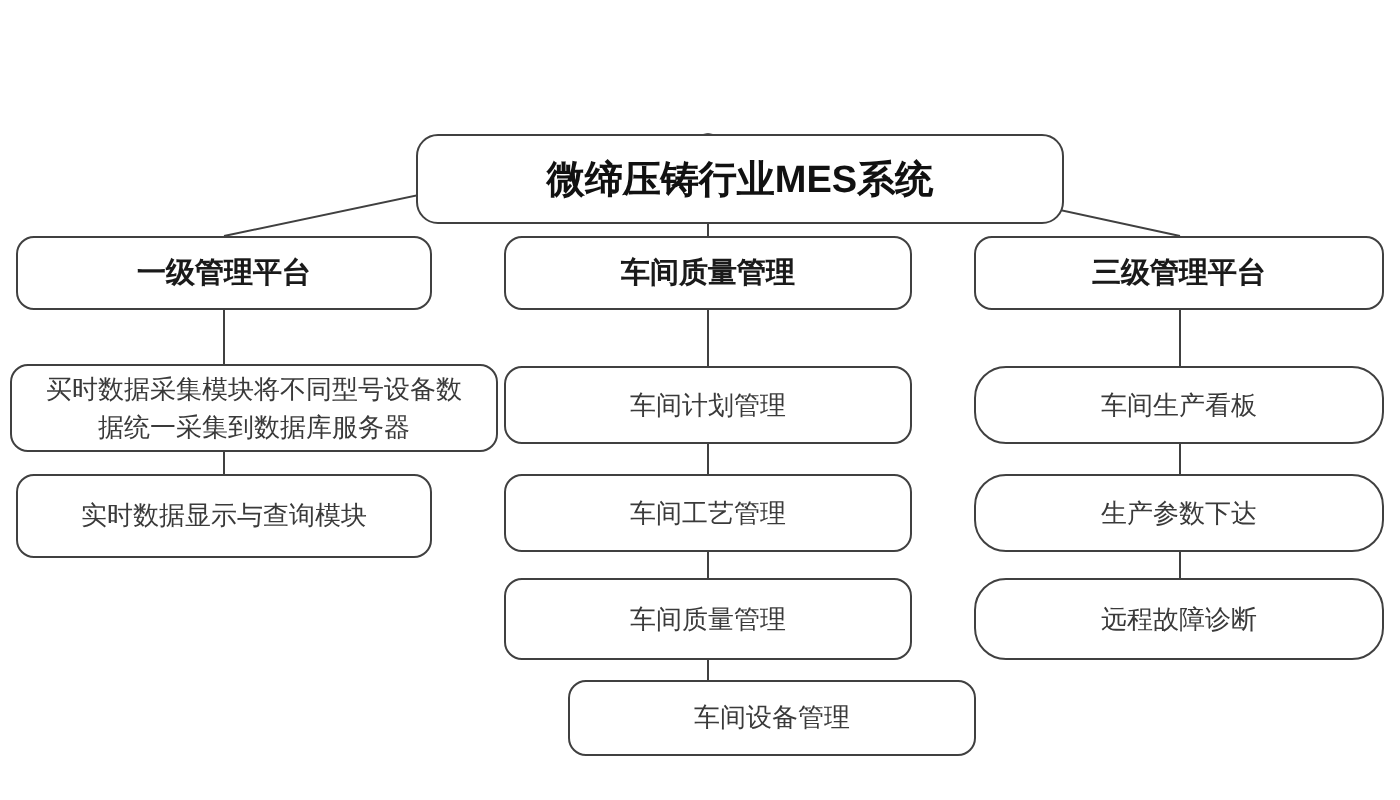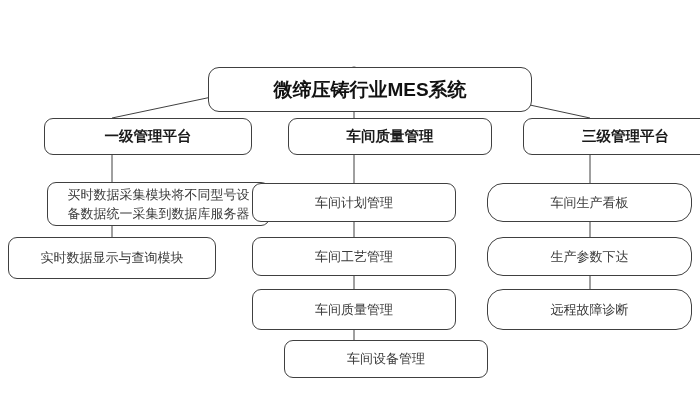--- a/index.html
+++ b/index.html
@@ -21,30 +21,30 @@
     text-align:center;
     color:#333333;
   }
   .root{
     left:208px;top:22px;width:324px;height:45px;
     font-size:19px;font-weight:bold;color:#111111;
     border-radius:11px;border-width:1px;margin-top:45px;
   }
   .platform{
     top:118px;height:37px;
-    font-size:14.5px;font-weight:bold;color:#1a1a1a;margin-left:36px;
+    font-size:14.5px;font-weight:bold;color:#1a1a1a;
   }
   .p1{left:8px;width:208px;}
   .p2{left:252px;width:204px;}
   .p3{left:487px;width:205px;}
   .leaf{font-size:13px;color:#3a3a3a;}
   .c1{left:8px;width:208px;}
   .c2{left:252px;width:204px;}
   .c3{left:487px;width:205px;border-radius:16px;}
-  .l1a{left:5px;top:182px;width:223px;height:44px;line-height:19px;padding:0 14px;margin-left:42px;}
+  .l1a{left:5px;top:182px;width:244px;height:44px;line-height:19px;padding:0 14px;}
   .l1b{top:237px;height:42px;}
   .r1{top:183px;height:39px;}
   .r2{top:237px;height:39px;}
   .r3{top:289px;height:41px;}
   .r4{top:340px;height:38px;margin-left:32px;}
 </style>
 </head>
 <body>
 
 <div class="canvas">

